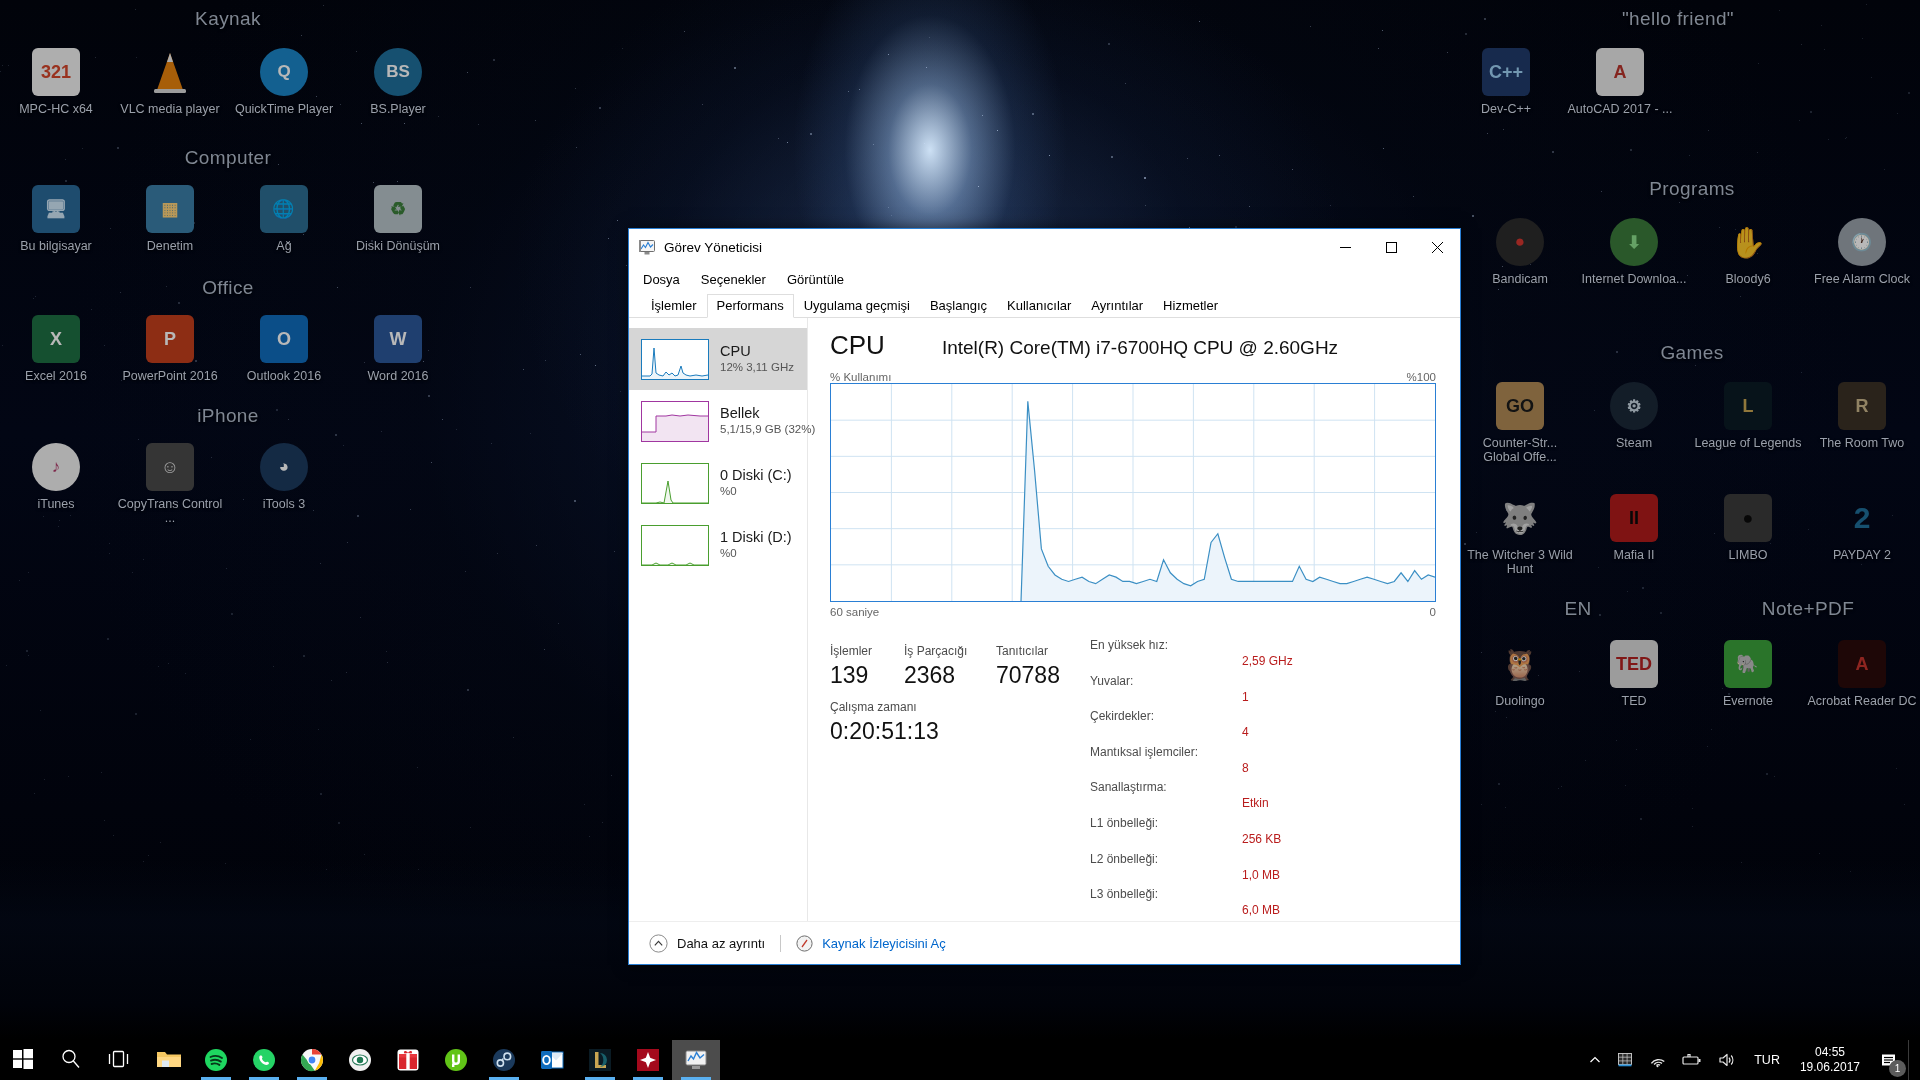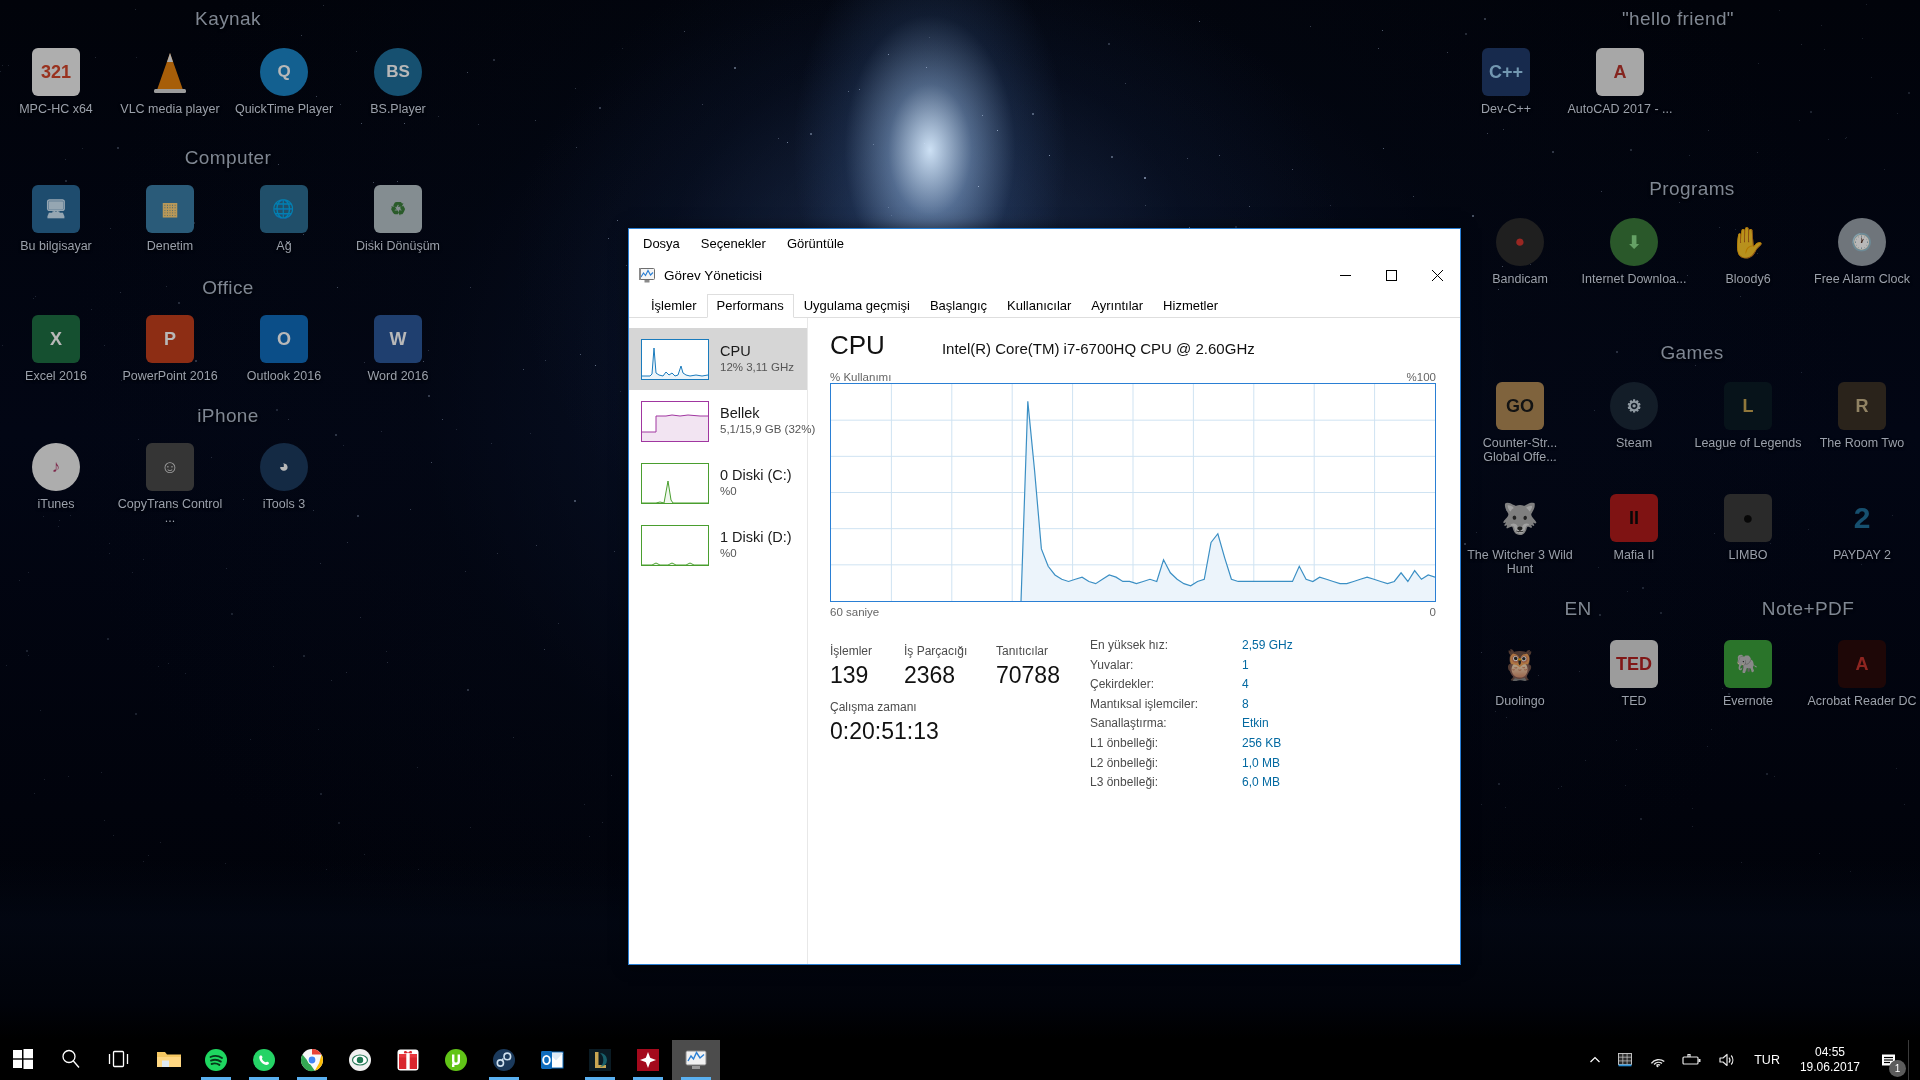--- a/index.html
+++ b/index.html
@@ -93,38 +93,38 @@
             position: relative; overflow: hidden; }
   .stext { min-width: 0; }
   .stitle { font-size: 14.5px; color: #1a1a1a; line-height: 17px; }
   .ssub { font-size: 11.5px; color: #555; line-height: 15px; white-space: nowrap; }
   .ssub.dim { color: #767676; }
 
   
   #tm-main { flex: 1 1 auto; padding: 12px 24px 0 22px; min-width: 0; }
   #cpu-head { display: flex; align-items: baseline; }
   #cpu-word { font-size: 26px; color: #111; }
-  #cpu-model { font-size: 15px; color: #111; margin-left: 57px; }
+  #cpu-model { font-size: 19px; color: #111; margin-left: 57px; }
   #graph-cap { display: flex; justify-content: space-between;
                font-size: 11.5px; color: #666; margin-top: 10px; }
   #graph-box { height: 219px; border: 1px solid #2a7fd4; position: relative;
                background: #fff; }
   #graph-foot { display: flex; justify-content: space-between;
                 font-size: 11.5px; color: #666; margin-top: 4px; }
 
   #stats { display: flex; margin-top: 16px; }
   #stats-left { width: 260px; flex: 0 0 260px; }
   .srow { display: flex; }
   .scell { }
   .slab { font-size: 12px; color: #4c4c4c; line-height: 18px; }
   .sval { font-size: 23px; color: #111; line-height: 30px; font-weight: 300; }
   #stats-right { flex: 1 1 auto; padding-top: 2px; }
   .rrow { display: flex; font-size: 12px; line-height: 19.6px; }
   .rlab { width: 152px; flex: 0 0 152px; color: #4c4c4c; }
-  .rval { color: #0369a1; }
+  .rval { color: #b91c1c; margin-top: 16px; }
 
   #tm-footer { height: 43px; flex: 0 0 auto; display: flex; align-items: center;
                padding-left: 20px; gap: 9px; border-top: 1px solid #eee; }
   #fewer-btn { display: flex; align-items: center; gap: 9px; }
   #fewer-label { font-size: 13px; color: #111; }
   .fsep { width: 1px; height: 17px; background: #c8c8c8; margin: 0 6px; }
   #resmon-link { font-size: 13px; color: #0066cc; }
 
   
   #taskbar { position: absolute; left: 0; bottom: 0; width: 1920px; height: 40px;
@@ -792,26 +792,20 @@
       <div class="dicon" style="left: 1862px; top: 640px;">
         <div class="glyph">
           <div class="sq" style="background:#2a0a0a;color:#c4342d">A</div>
         </div>
         <div class="dlabel">Acrobat Reader DC</div>
       </div>
     </div>
 
   <div id="tm">
 
-    <div id="tm-menubar">
-      <span>Dosya</span>
-      <span>Seçenekler</span>
-      <span>Görüntüle</span>
-    </div>
-
     <div id="tm-titlebar">
       <span id="tm-appicon">
         <svg width="17" height="17" viewBox="0 0 17 17">
           <rect x="0.5" y="1.5" width="15" height="11" rx="1" fill="#f5f5f5" stroke="#6e6e6e"></rect>
           <polyline points="2,10 4.5,6 6.5,8.5 9,3.5 11.5,8 14,5.5" fill="none" stroke="#2a7fd4" stroke-width="1.1"></polyline>
           <rect x="5.5" y="13" width="5" height="2.5" fill="#8a8a8a"></rect>
           <rect x="0" y="1" width="2" height="12" fill="#8a8a8a"></rect>
         </svg>
       </span>
       <span id="tm-title">Görev Yöneticisi</span>
@@ -826,20 +820,26 @@
               <rect x="0.5" y="0.5" width="10" height="10" fill="none" stroke="#000"></rect>
             </svg>
         </div>
         <div class="wbtn close">
           <svg width="11" height="11" viewBox="0 0 11 11">
               <line x1="0" y1="0" x2="11" y2="11" stroke="#000"></line>
               <line x1="11" y1="0" x2="0" y2="11" stroke="#000"></line>
             </svg>
         </div>
       </div>
+    </div>
+
+    <div id="tm-menubar">
+      <span>Dosya</span>
+      <span>Seçenekler</span>
+      <span>Görüntüle</span>
     </div>
 
     <div id="tm-tabs">
         <div class="tab">İşlemler</div>
         <div class="tab active">Performans</div>
         <div class="tab">Uygulama geçmişi</div>
         <div class="tab">Başlangıç</div>
         <div class="tab">Kullanıcılar</div>
         <div class="tab">Ayrıntılar</div>
         <div class="tab">Hizmetler</div>
@@ -983,20 +983,35 @@
               <div class="rrow">
                 <div class="rlab">L3 önbelleği:</div>
                 <div class="rval">6,0 MB</div>
               </div>
             </div>
         </div>
 
       </div>
     </div>
 
+    <div id="tm-footer">
+      <div id="fewer-btn">
+        <svg width="19" height="19" viewBox="0 0 19 19">
+          <circle cx="9.5" cy="9.5" r="8.6" fill="none" stroke="#8a8a8a"></circle>
+          <polyline points="5.8,11.4 9.5,7.4 13.2,11.4" fill="none" stroke="#3a3a3a" stroke-width="1.2"></polyline>
+        </svg>
+        <span id="fewer-label">Daha az ayrıntı</span>
+      </div>
+      <div class="fsep"></div>
+      <svg width="17" height="17" viewBox="0 0 17 17">
+        <circle cx="8.5" cy="8.5" r="7.6" fill="#f2f2f2" stroke="#6e6e6e"></circle>
+        <path d="M5.5,11.5 L10.5,4.5 L11.5,5.5 L6.5,12.5 Z" fill="#c0392b"></path>
+      </svg>
+      <span id="resmon-link">Kaynak İzleyicisini Aç</span>
+    </div>
 
   </div>
 
   <div id="taskbar">
     <div id="tb-items" style="display:flex;align-items:center">
         <div class="tbitem">
           <span class="tbicon"><svg width="22" height="22" viewBox="0 0 22 22">
               <rect x="1" y="2" width="9" height="8.3" fill="#fff"></rect>
               <rect x="11.5" y="1" width="9.5" height="9.3" fill="#fff"></rect>
               <rect x="1" y="11.7" width="9" height="8.3" fill="#fff"></rect>

